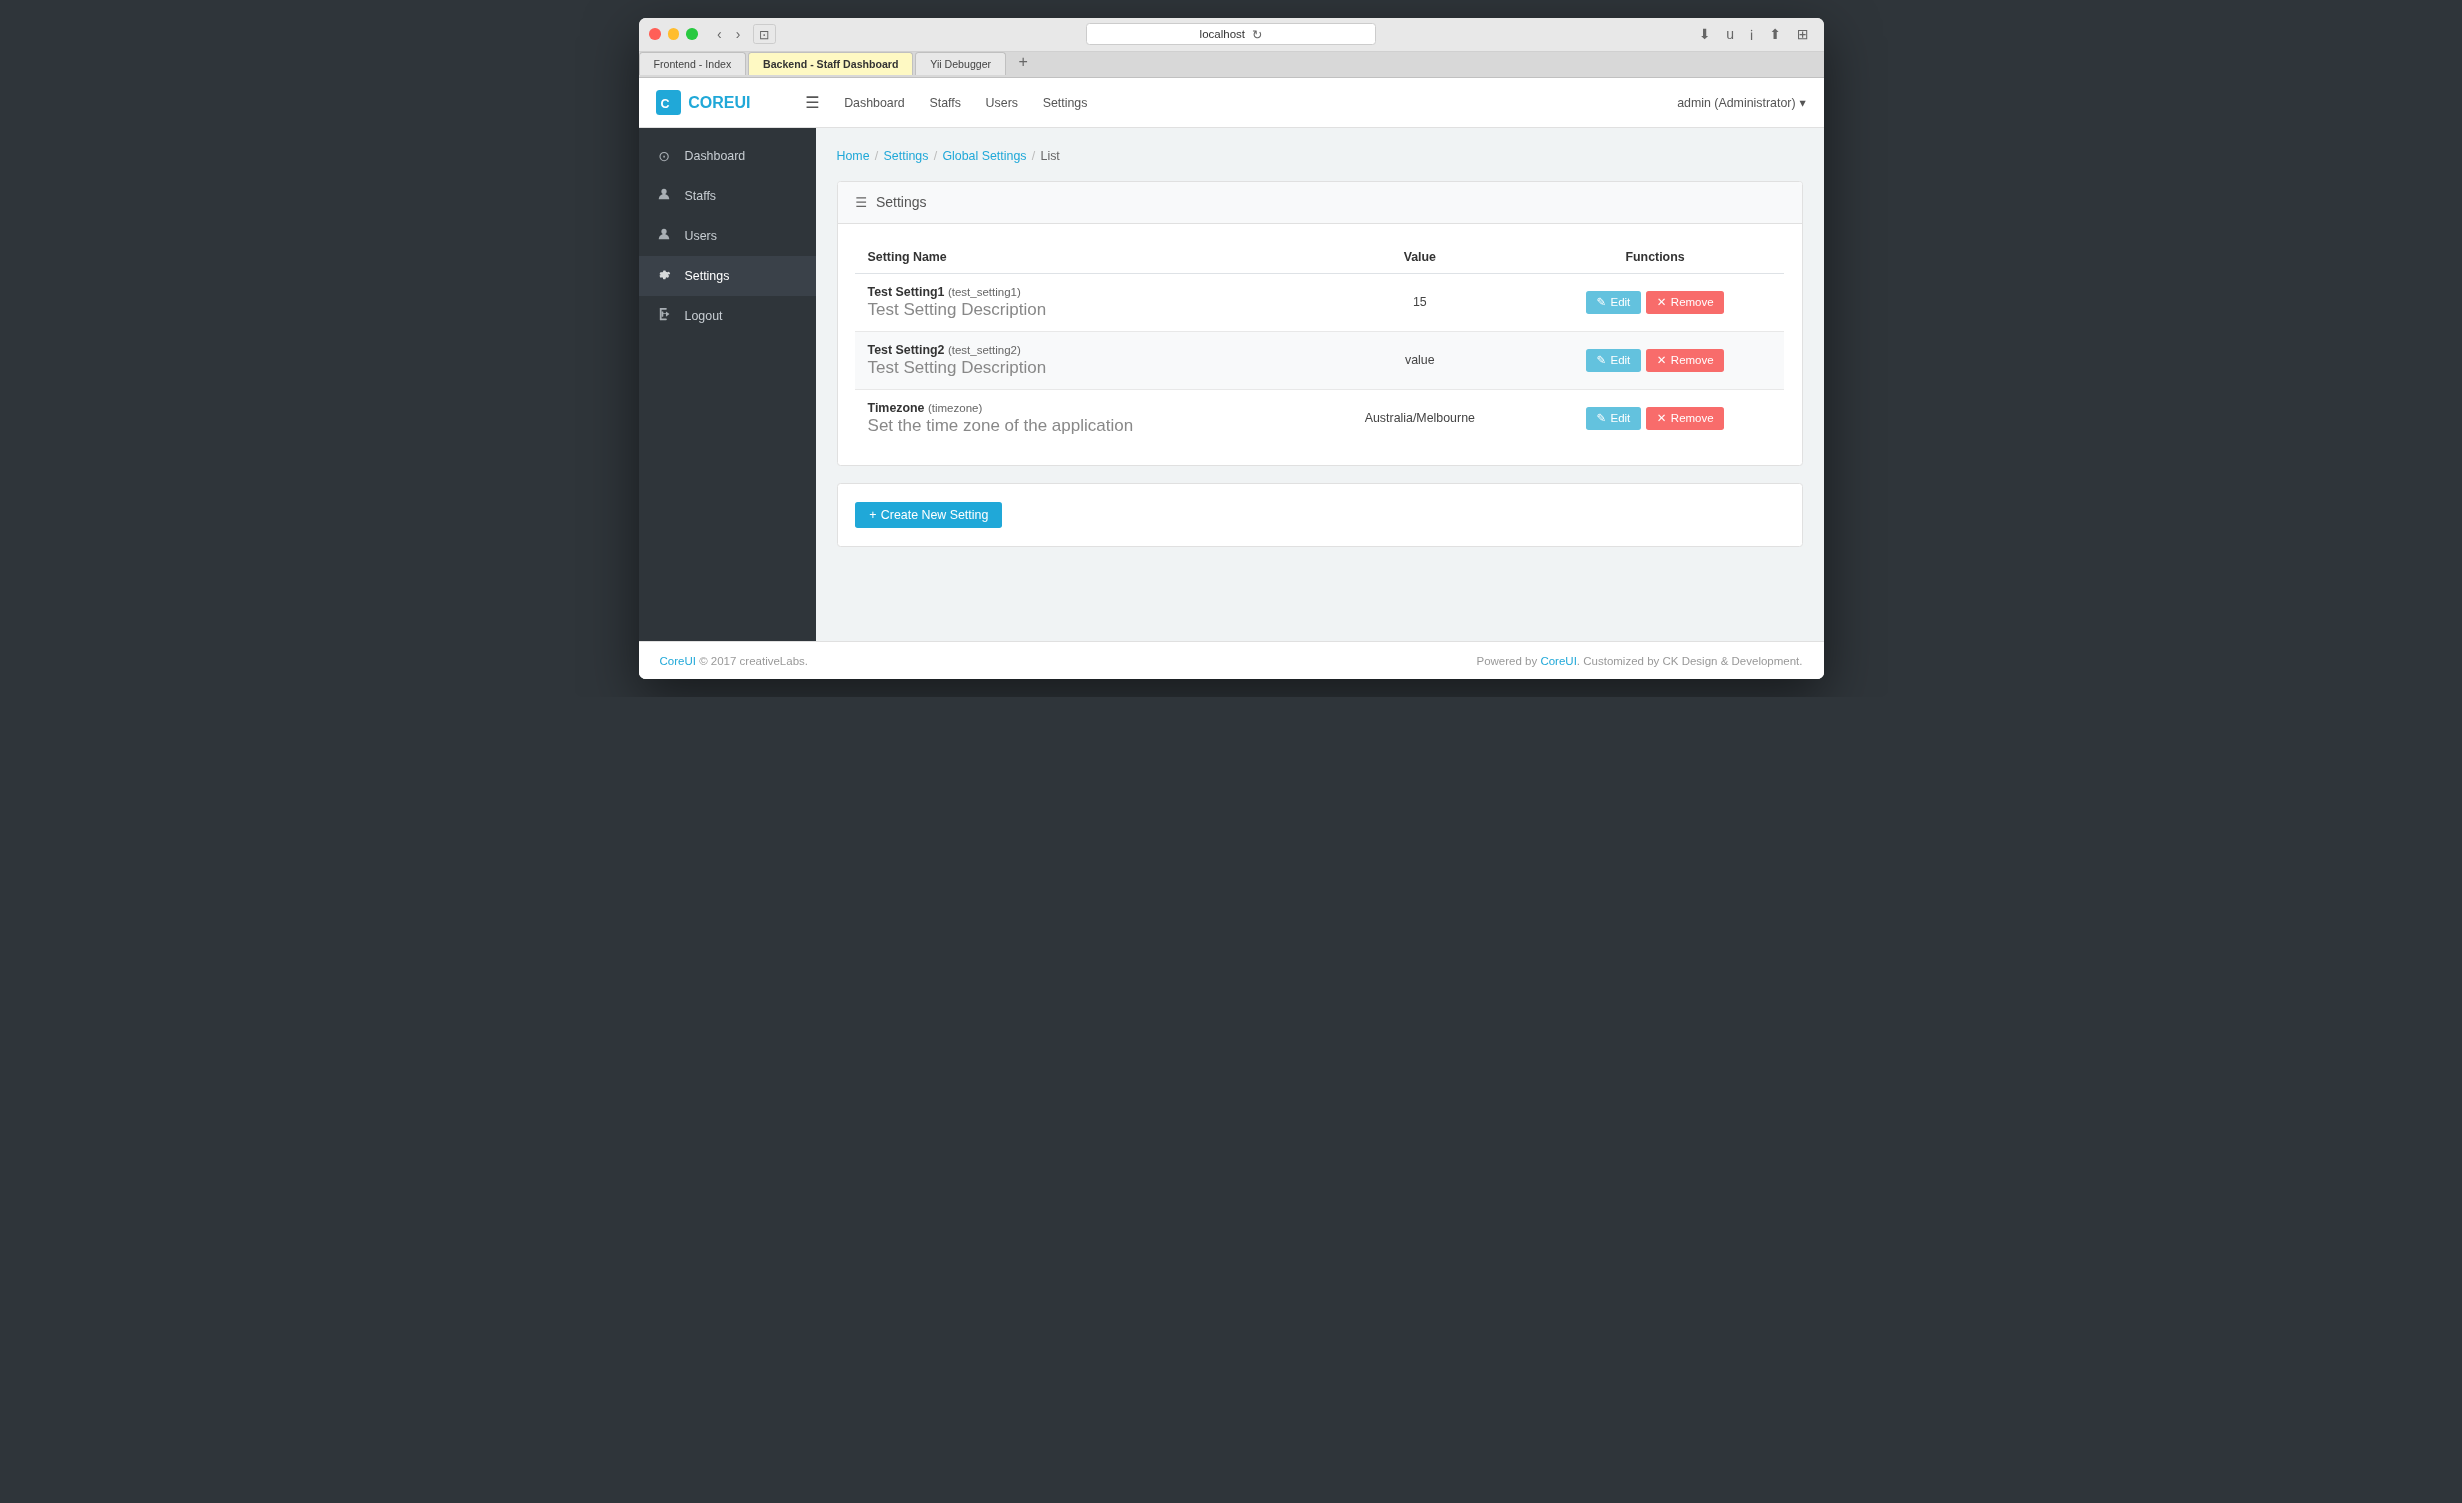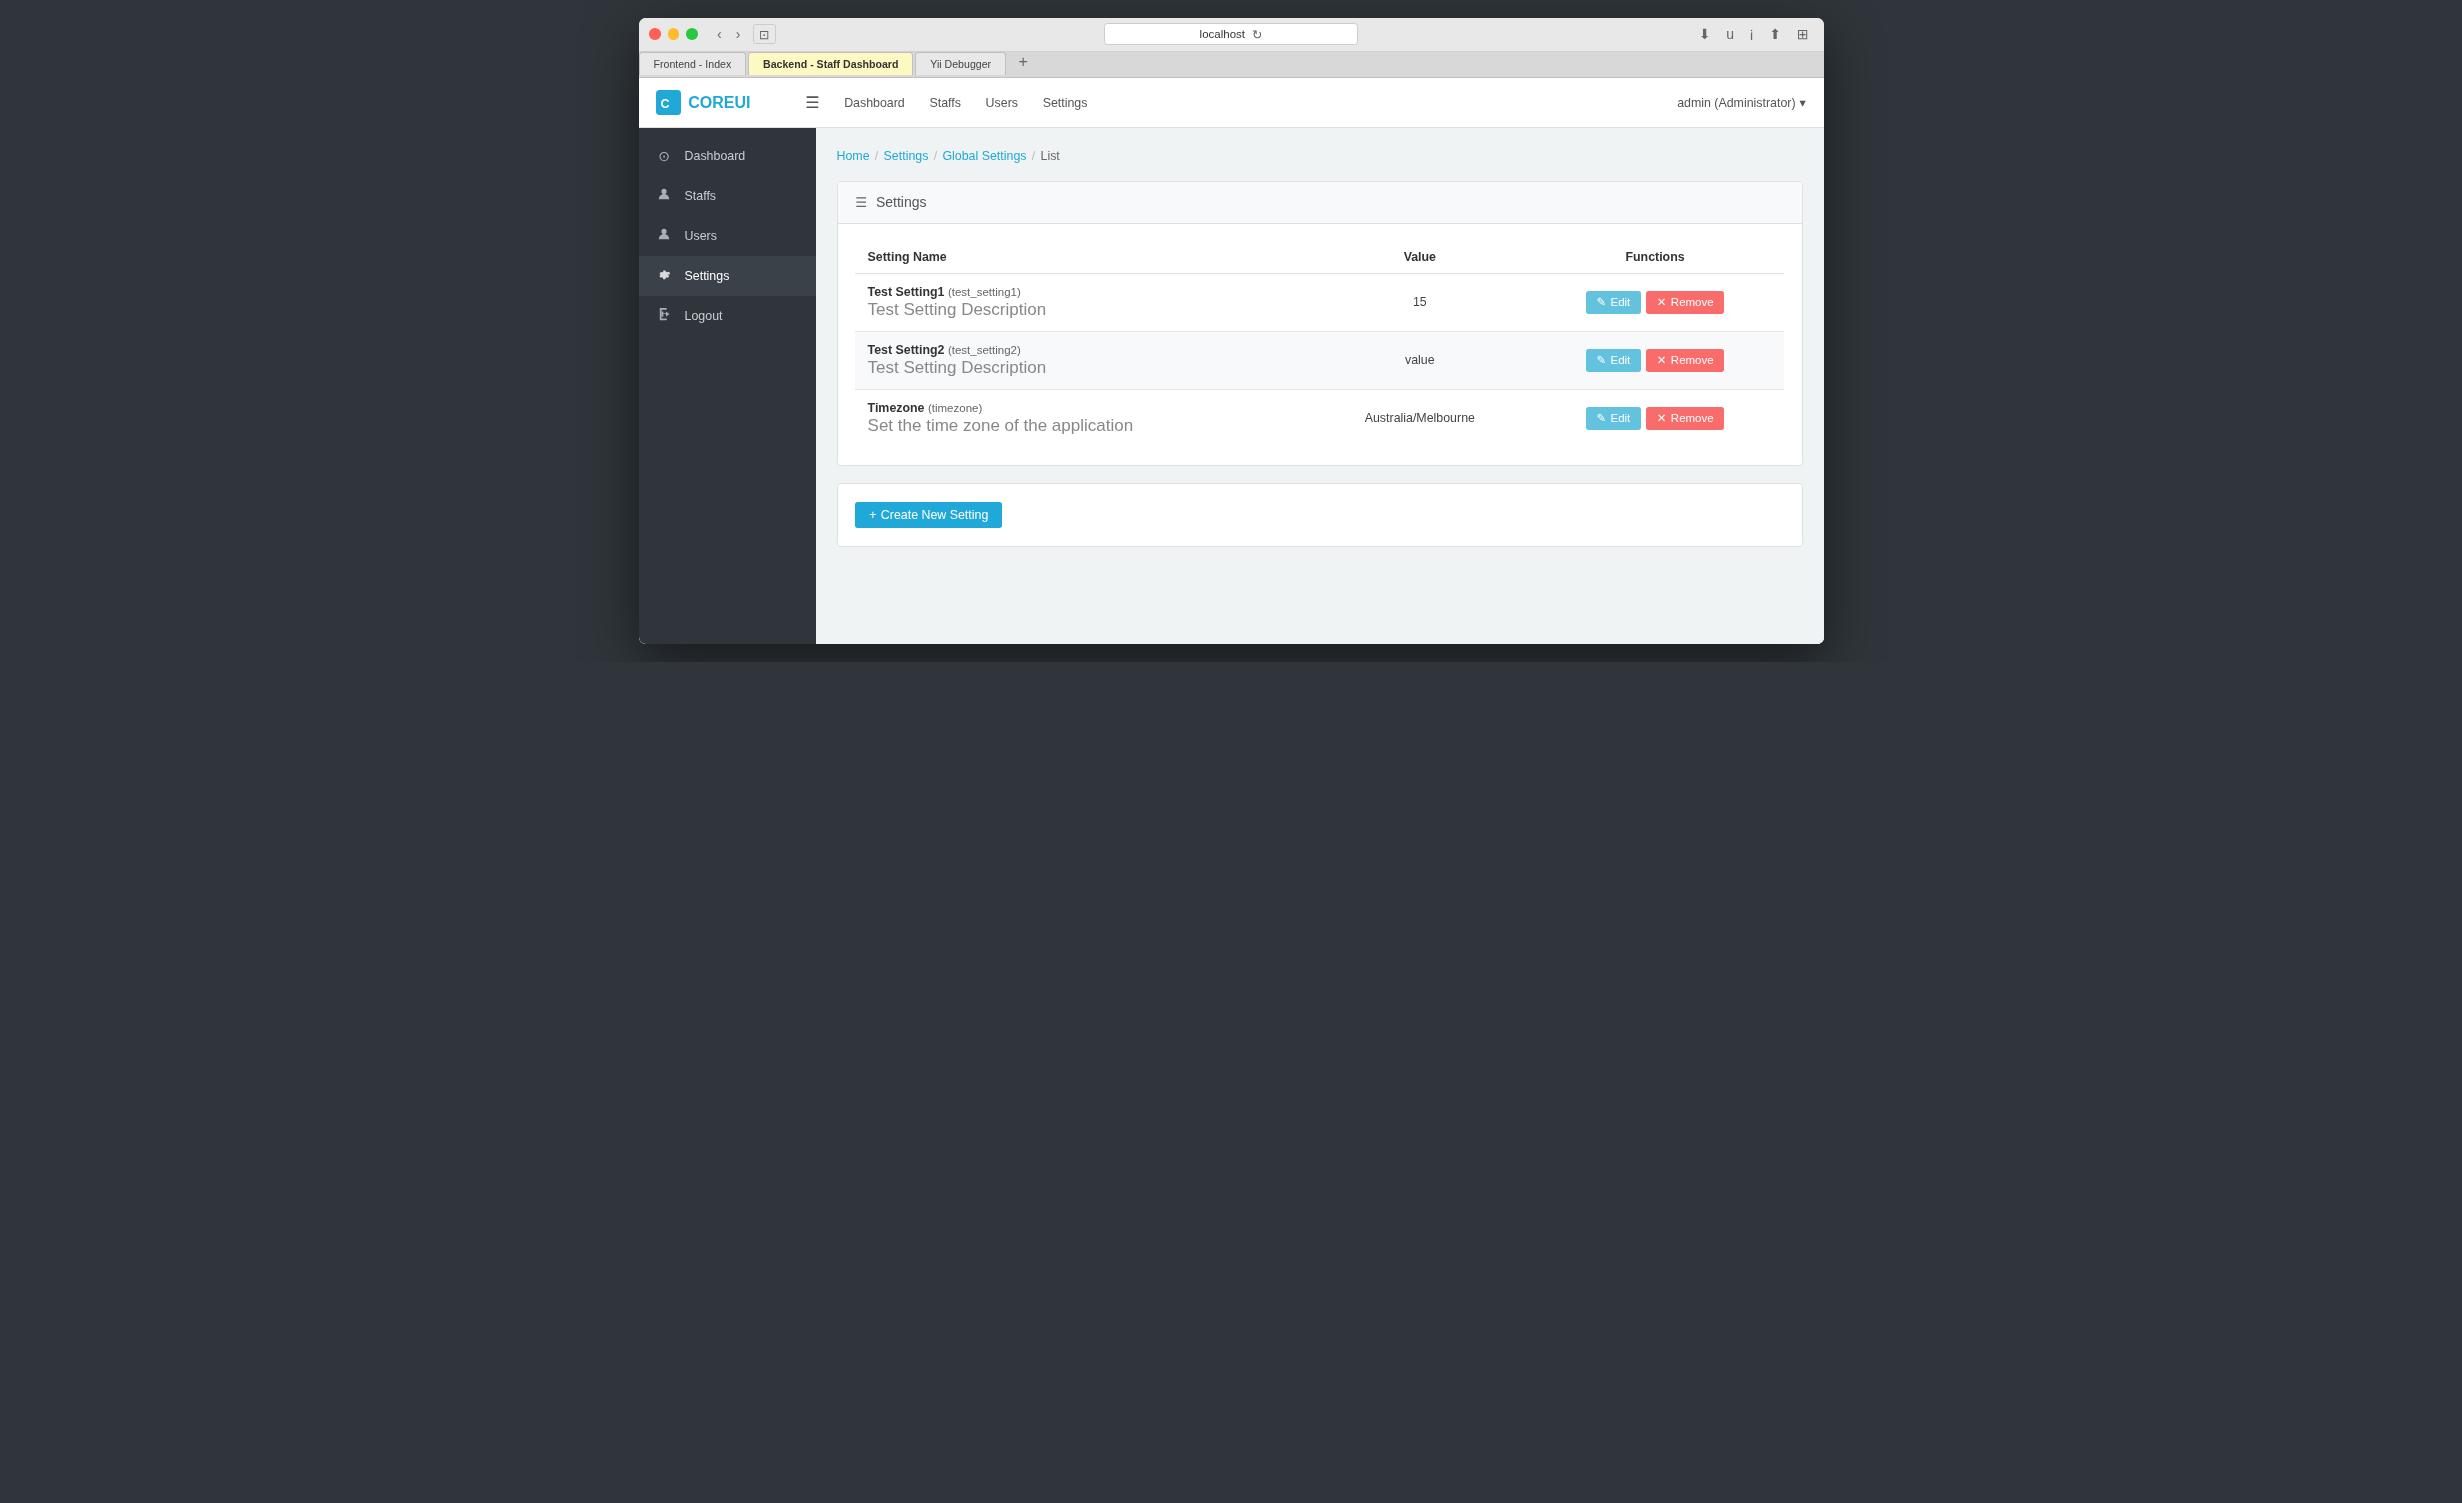--- a/index.html
+++ b/index.html
@@ -9,21 +9,21 @@
     .mac-window { background: #fff; border-radius: 7px; margin: 17.7px auto; max-width: 1185px; box-shadow: 0 17.7px 53px rgba(0,0,0,0.5); overflow: hidden; }
     .mac-titlebar { background: #e8e8e8; height: 34px; display: flex; align-items: center; padding: 0 10.6px; border-bottom: 0.9px solid #d0d0d0; position: relative; }
     .mac-buttons { display: flex; gap: 7px; }
     .mac-btn { width: 11.5px; height: 11.5px; border-radius: 50%; border: none; cursor: pointer; }
     .mac-btn.close { background: #ff5f57; }
     .mac-btn.minimize { background: #ffbd2e; }
     .mac-btn.maximize { background: #28c940; }
     .mac-nav-btns { display: flex; gap: 3.5px; margin-left: 14px; }
     .mac-nav-btn { background: none; border: none; cursor: pointer; color: #666; font-size: 14px; padding: 1.8px 5.3px; }
     .mac-reader-btn { background: none; border: none; cursor: pointer; color: #666; font-size: 12.4px; margin-left: 7px; border: 0.9px solid #ccc; border-radius: 2.7px; padding: 1.8px 5.3px; }
-    .mac-urlbar { position: absolute; left: 50%; transform: translateX(-50%); width: 254px; }
+    .mac-urlbar { position: absolute; left: 50%; transform: translateX(-50%); width: 290px; }
     .mac-urlbar-inner { background: #fff; border: 0.9px solid #ccc; border-radius: 3.5px; padding: 2.7px 8.8px; font-size: 11.5px; color: #333; text-align: center; display: flex; align-items: center; justify-content: center; gap: 7px; }
     .mac-reload { color: #666; font-size: 12.4px; }
     .mac-toolbar-right { position: absolute; right: 10.6px; display: flex; gap: 7px; align-items: center; }
     .mac-tool-btn { background: none; border: none; cursor: pointer; color: #666; font-size: 14px; padding: 1.8px 4.4px; }
 
     
     .browser-tabs { background: #d8d8d8; display: flex; align-items: flex-start; padding: 0 0 0 0; height: 26.5px; border-bottom: 0.9px solid #c0c0c0; }
     .browser-tab { background: #e8e8e8; border: 0.9px solid #c0c0c0; border-bottom: none; border-radius: 3.5px 3.5px 0 0; padding: 4.4px 14px; font-size: 10.6px; color: #444; cursor: pointer; height: 23px; display: flex; align-items: center; margin-right: 1.8px; }
     .browser-tab.active { background: #fef9c3; color: #333; font-weight: 700; }
     .browser-tab-add { background: none; border: none; cursor: pointer; color: #666; font-size: 16px; padding: 1.8px 7px; margin-left: 3.5px; }
@@ -323,16 +323,25 @@
             <button class="btn btn-primary">
               <span>+</span>
               <span>Create New Setting</span>
             </button>
           </div>
         </div>
 
       </main>
     </div>
 
+    <footer class="footer">
+      <div>
+        <a href="#">CoreUI</a>
+        <span> © 2017 creativeLabs.</span>
+      </div>
+      <div>
+        <span>Powered by </span><a href="#">CoreUI</a><span>. Customized by CK Design &amp; Development.</span>
+      </div>
+    </footer>
 
   </div>
 </div>
 
 
 </body></html>

